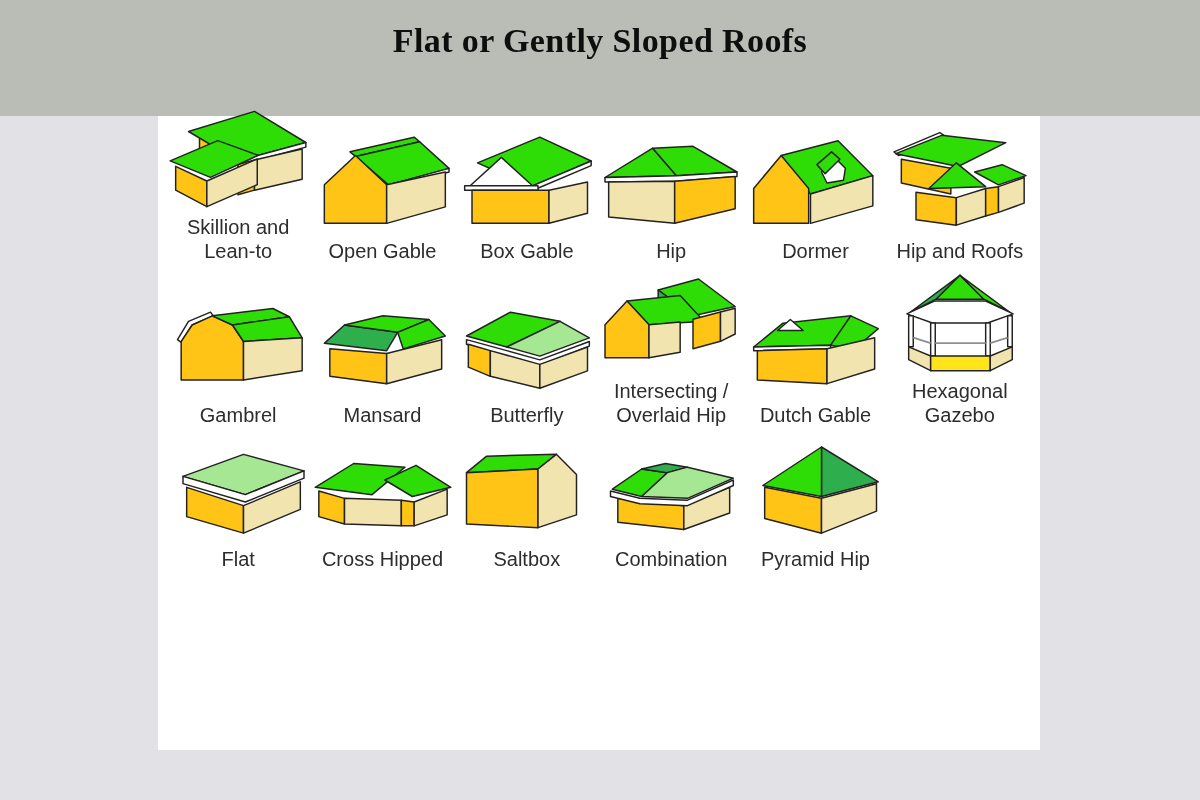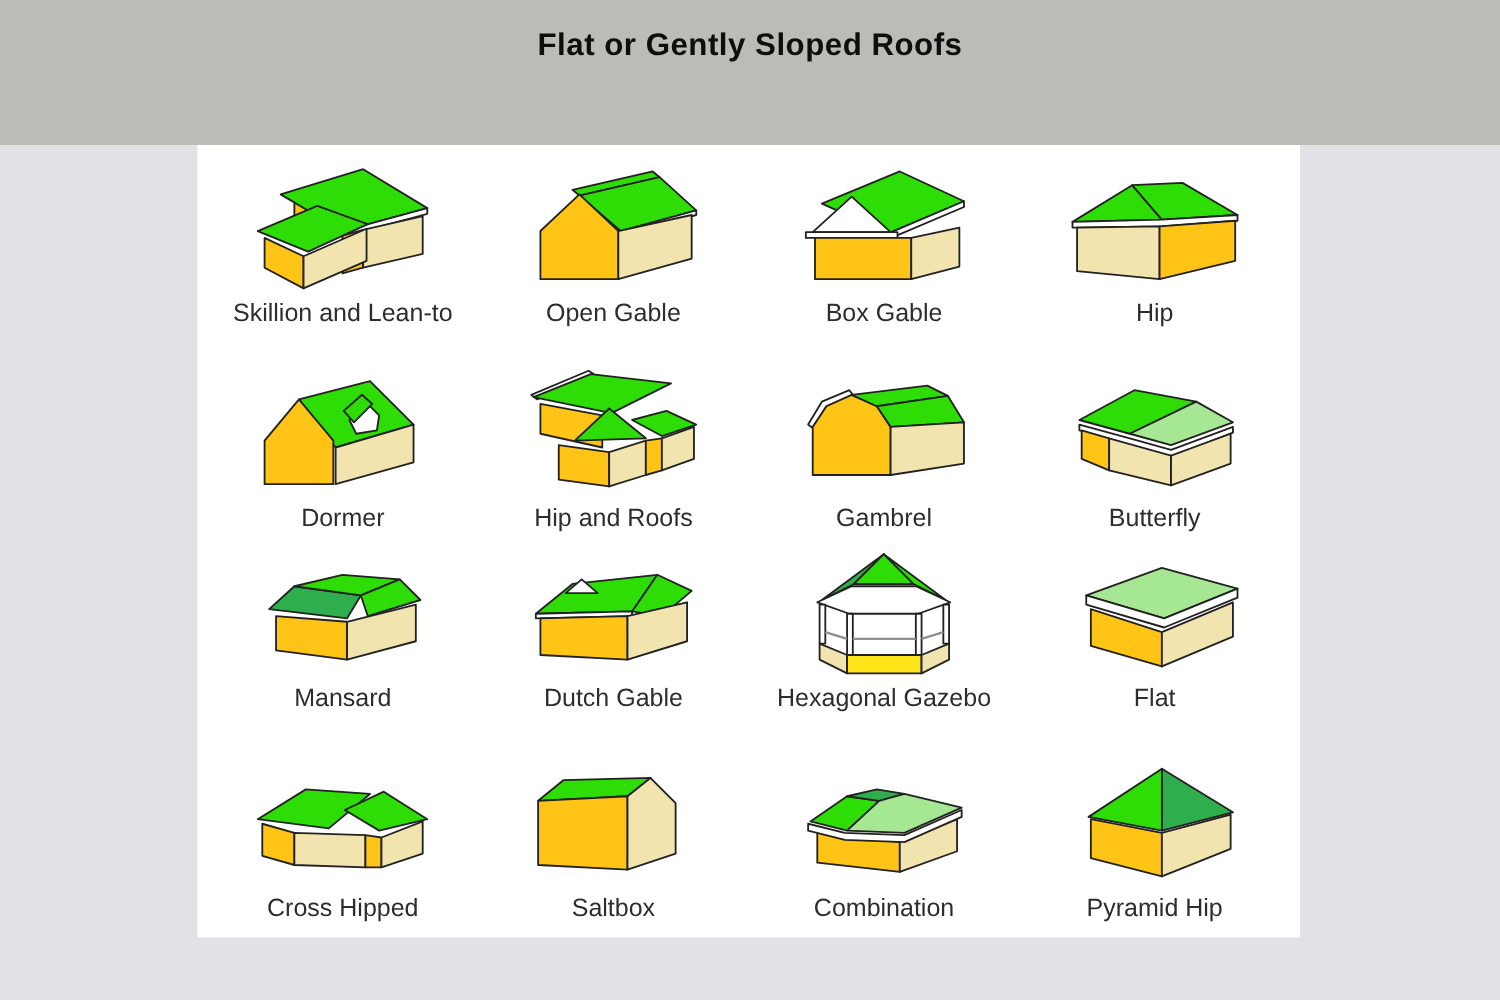--- a/index.html
+++ b/index.html
@@ -4,30 +4,30 @@
 <style>
   html,body{margin:0;padding:0;}
   body{
     width:1200px;height:800px;position:relative;overflow:hidden;
     background:var(--page-bg);
     font-family:"Liberation Sans", sans-serif;
   }
   .header{width:1200px;height:116px;background:var(--header-bg);}
   .title{
     text-align:center;padding-top:22px;
-    font-family:Liberation Sans, sans-serif;font-weight:bold;font-size:25px;
+    font-family:Liberation Serif, serif;font-weight:bold;font-size:34px;
     letter-spacing:.4px;color:#0e0e0e;
   }
   .panel{
     position:absolute;left:158px;top:116px;width:882px;height:634px;
     background:var(--panel-bg);
   }
   .grid{
     display:grid;height:100%;box-sizing:border-box;
-    grid-template-columns:repeat(4,1fr);
+    grid-template-columns:repeat(6,1fr);
     grid-template-rows:146px 164px 144px 168px;
     padding:4px 8px 0 8px;
   }
   .cell{display:flex;flex-direction:column;align-items:center;justify-content:flex-end;min-width:0;}
   .cell svg{width:156px;height:110px;flex:0 0 auto;}
   .lbl{
     font-size:20px;line-height:1.2;color:var(--label-color);
     text-align:center;padding:1px 0 3px 0;
   }
   .cell--wrap .lbl{max-width:138px;}
@@ -133,41 +133,53 @@
         <polygon class="o gd" points="18,96 18,54 30,36 52,26 74,36 86,54 86,96"></polygon>
         <polygon class="o g" points="52,26 118,18 136,27 74,36"></polygon>
         <polygon class="o g" points="74,36 136,27 150,50 86,54"></polygon>
         <polygon class="o pw" points="86,54 150,50 150,86 86,96"></polygon>
       </svg>
       <div class="lbl">Gambrel</div>
     </div>
 
     <div class="cell">
       <svg viewBox="0 0 160 120">
+        <polygon class="o gm" points="16,56 38,36 96,44 84,64"></polygon>
+        <polygon class="o g" points="38,36 80,26 130,30 96,44"></polygon>
+        <polygon class="o g" points="96,44 130,30 148,48 102,62"></polygon>
+        <polygon class="o gd" points="22,62 84,67 84,100 22,92"></polygon>
+        <polygon class="o pw" points="84,67 144,52 144,84 84,100"></polygon>
+      </svg>
+      <div class="lbl">Mansard</div>
+    </div>
+
+    <div class="cell">
+      <svg viewBox="0 0 160 120">
         <polygon class="o g" points="14,48 62,22 116,32 58,60"></polygon>
         <polygon class="o gl" points="58,60 116,32 148,50 94,70"></polygon>
         <polygon class="o wt" points="14,52 58,64 94,74 148,54 148,59 94,80 58,70 14,57"></polygon>
         <polygon class="o gd" points="16,57 40,64 40,92 16,82"></polygon>
         <polygon class="o pw" points="40,64 94,79 94,105 40,92"></polygon>
         <polygon class="o pw" points="94,79 146,60 146,86 94,105"></polygon>
       </svg>
       <div class="lbl">Butterfly</div>
     </div>
 
-    <div class="cell">
-      <svg viewBox="0 0 160 120">
-        <polygon class="o gm" points="16,56 38,36 96,44 84,64"></polygon>
-        <polygon class="o g" points="38,36 80,26 130,30 96,44"></polygon>
-        <polygon class="o g" points="96,44 130,30 148,48 102,62"></polygon>
-        <polygon class="o gd" points="22,62 84,67 84,100 22,92"></polygon>
-        <polygon class="o pw" points="84,67 144,52 144,84 84,100"></polygon>
-      </svg>
-      <div class="lbl">Mansard</div>
-    </div>
-
+    <div class="cell cell--wrap">
+      <svg viewBox="0 0 160 120">
+        <polygon class="o g" points="66,24 110,12 150,42 104,52"></polygon>
+        <polygon class="o gm" points="66,24 104,52 66,64"></polygon>
+        <polygon class="o g" points="32,36 90,30 116,58 56,62"></polygon>
+        <polygon class="o gd" points="8,62 32,36 56,62 56,98 8,98"></polygon>
+        <polygon class="o pw" points="56,62 90,59 90,92 56,98"></polygon>
+        <polygon class="o gd" points="104,56 134,48 134,80 104,88"></polygon>
+        <polygon class="o pw" points="134,48 150,44 150,72 134,80"></polygon>
+      </svg>
+      <div class="lbl">Intersecting / Overlaid Hip</div>
+    </div>
 
     <div class="cell">
       <svg viewBox="0 0 160 120">
         <polygon class="o g" points="12,60 44,34 118,26 96,58"></polygon>
         <polygon class="o g" points="96,58 118,26 148,40 122,62"></polygon>
         <polygon class="o wt" points="38,42 52,30 66,42"></polygon>
         <polygon class="o wt" points="12,60 96,58 96,62 12,64"></polygon>
         <polygon class="o gd" points="16,64 92,62 92,100 16,96"></polygon>
         <polygon class="o pw" points="92,62 144,50 144,84 92,100"></polygon>
       </svg>

